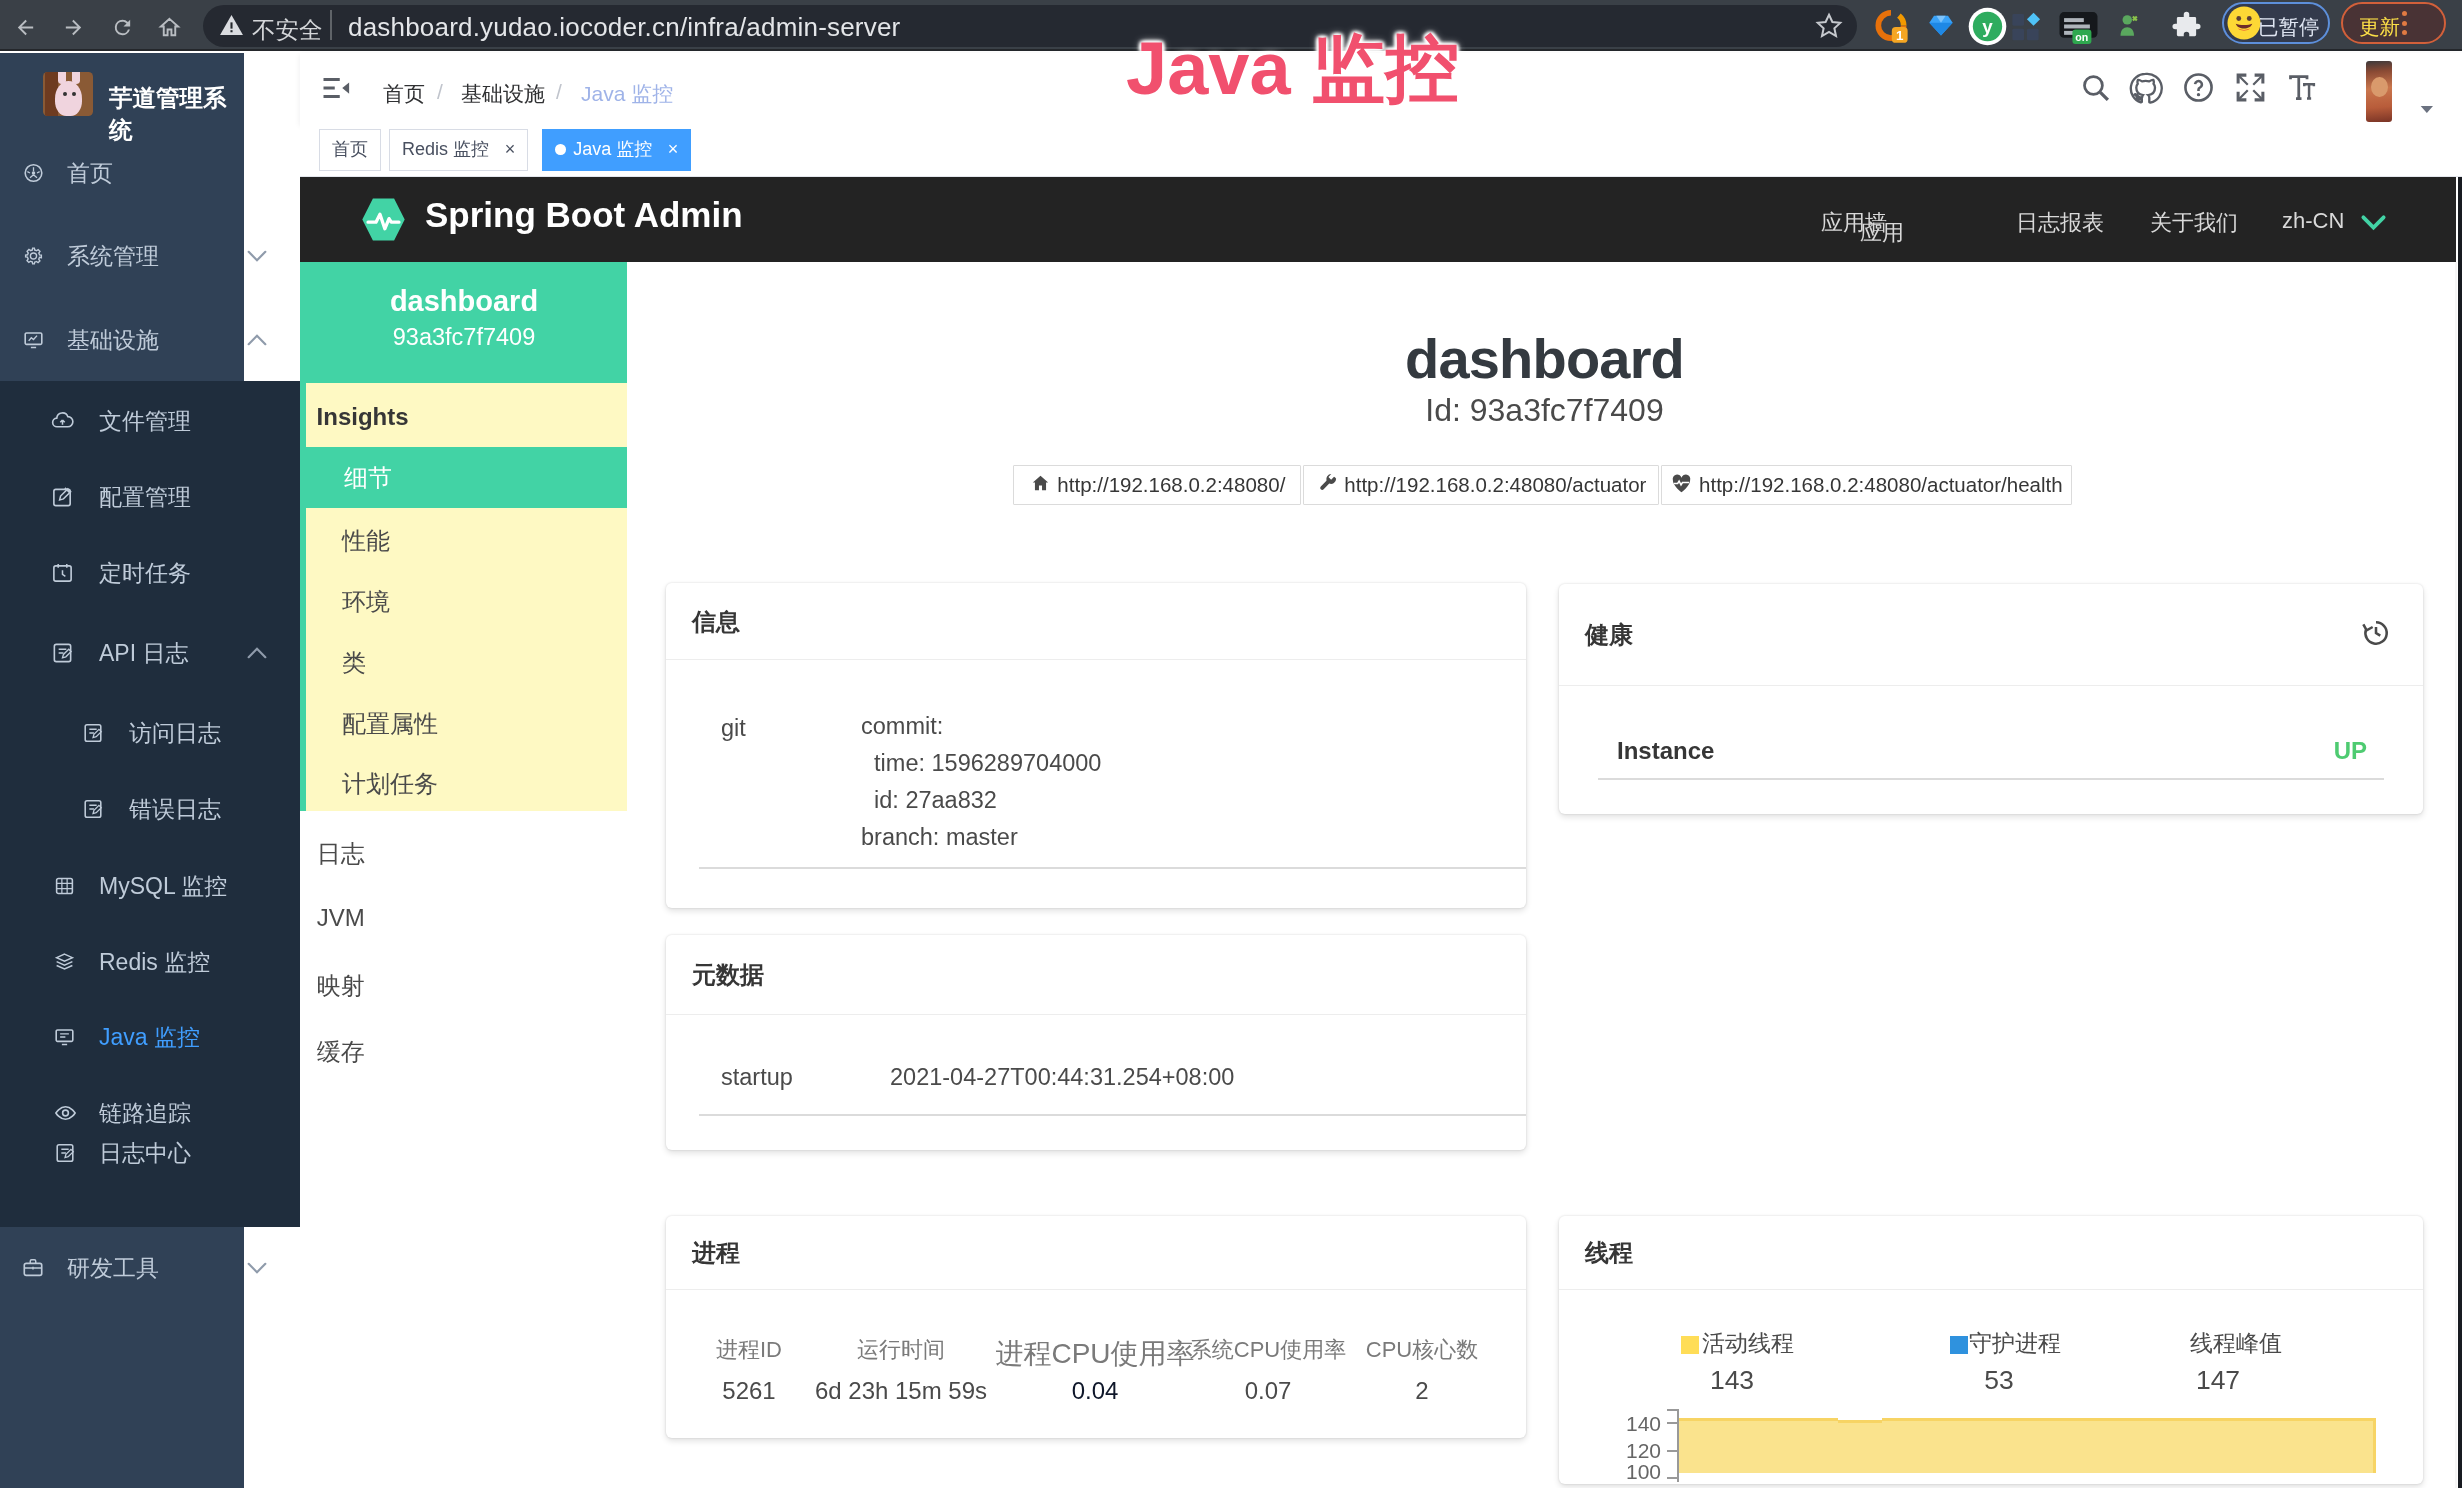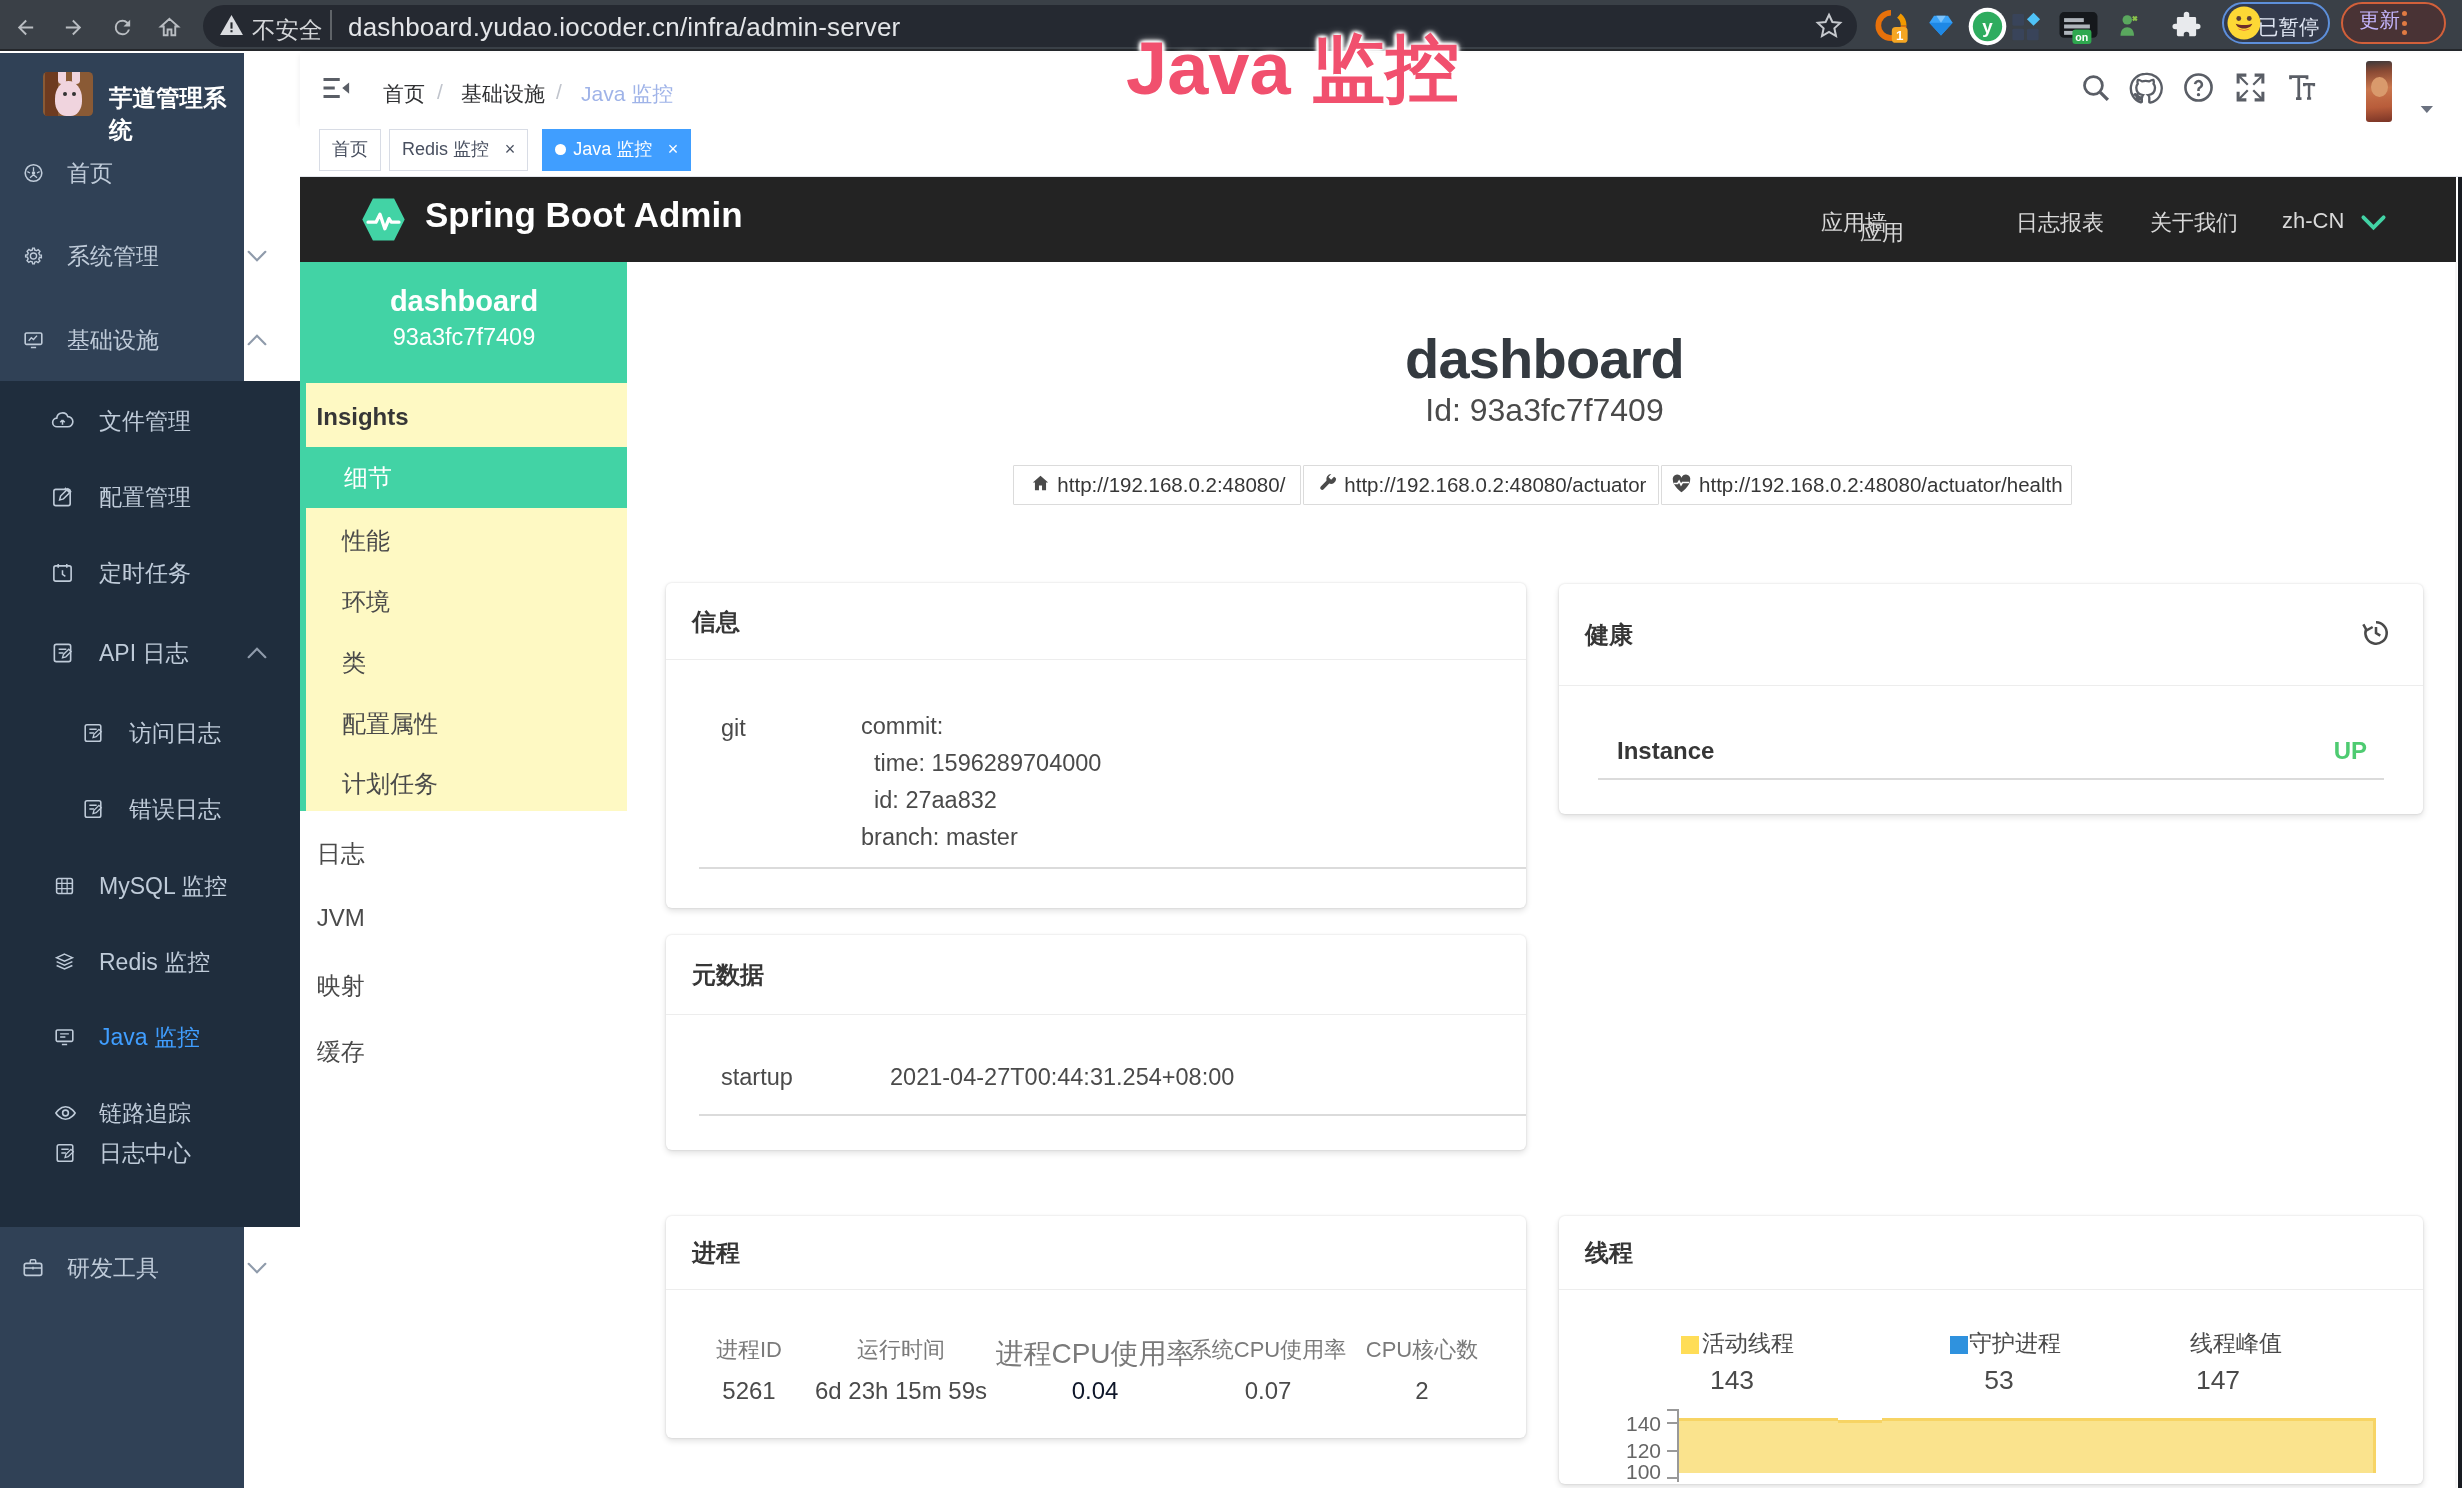--- a/index.html
+++ b/index.html
@@ -130,21 +130,21 @@
     <svg class="sv" style="left:2226px; top:4.6px" width="36" height="36" viewBox="0 0 24 24">
         <circle cx="12" cy="12" r="11" fill="#fdd835"></circle>
         <circle cx="8.5" cy="9" r="1.6" fill="#5d4037"></circle>
         <circle cx="15.5" cy="9" r="1.6" fill="#5d4037"></circle>
         <path d="M6.5 12.5c1.2 4.2 9.8 4.2 11 0-2.5 1.2-8.5 1.2-11 0z" fill="#6d2c2a"></path>
         <path d="M8 15.5c2 1.5 6 1.5 8 0-1 2-7 2-8 0z" fill="#e53935"></path>
       </svg>
     <div class="abs" style="left:2258px; top:13px; font-size:20.5px; color:#dfe5f2;">已暂停</div>
 
     <div class="abs" style="left:2341px; top:2.3px; width:105px; height:42px; border:2.3px solid #d2603a; border-radius:21px; background:#493335;"></div>
-    <div class="abs" style="left:2359px; top:6px; font-size:20.5px; color:#c4b5fd;text-align:center;">更新</div>
+    <div class="abs" style="left:2359px; top:13px; font-size:20.5px; color:#fde047;text-align:center;">更新</div>
     <div class="abs" style="left:2402px; top:10.6px; width:5.3px; height:5.3px; border-radius:50%; background:#e07a42;"></div>
     <div class="abs" style="left:2402px; top:20.5px; width:5.3px; height:5.3px; border-radius:50%; background:#e07a42;"></div>
     <div class="abs" style="left:2402px; top:30px; width:5.3px; height:5.3px; border-radius:50%; background:#e07a42;"></div>
   </div>
 
   <div class="abs" style="left:2445px; top:262px; width:12px; height:1227px; background:#f6f6f6;"></div>
   <div class="abs" style="left:2458px; top:76px; width:4.6px; height:1413px; background:#181b21;"></div>
 
   <div id="annot">Java 监控</div>
 

